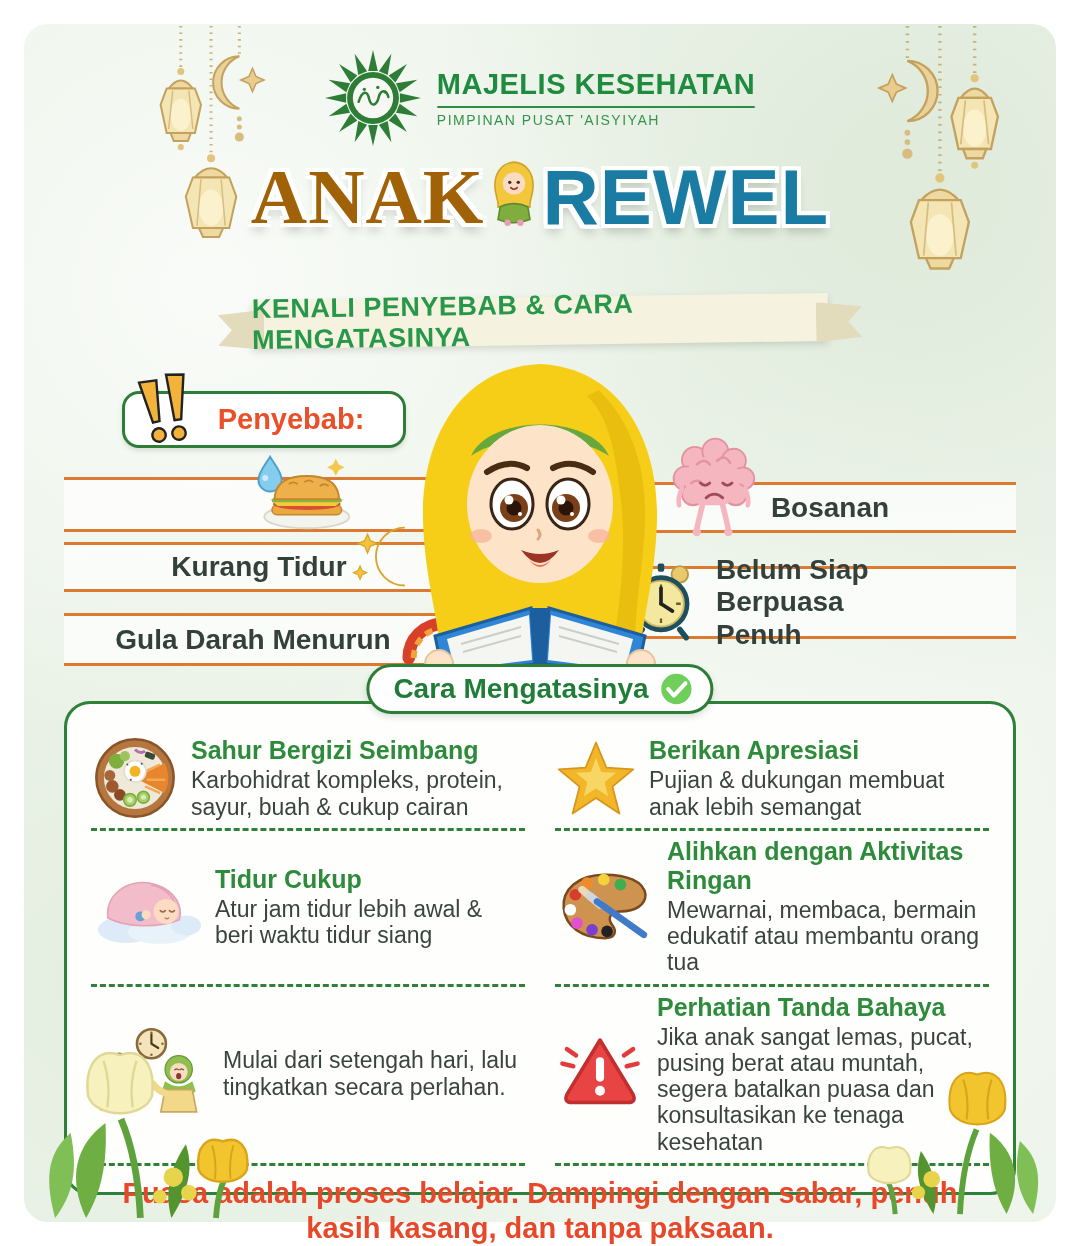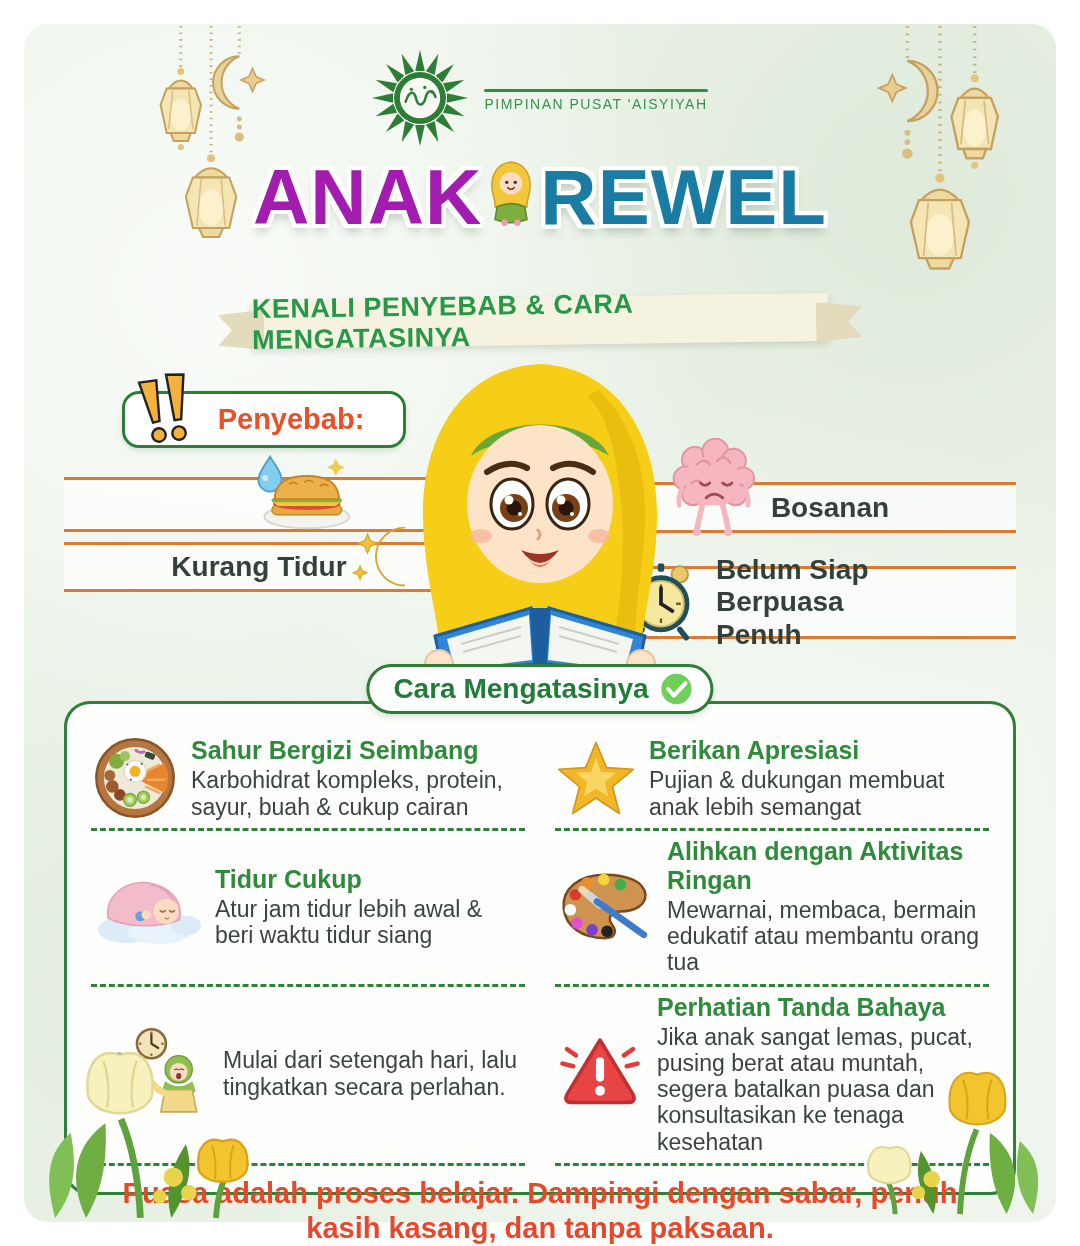--- a/index.html
+++ b/index.html
@@ -20,21 +20,21 @@
   .org-rule { height:2.5px; background:#2f8b45; margin:5px 0 4px; border-radius:2px; }
   .org-division { font-size:14px; color:#35934d; letter-spacing:1.5px; }
 
   .deco-tl { position:absolute; left:138px; top:26px; width:132px; height:214px; z-index:1; }
   .deco-tr { position:absolute; right:56px; top:26px; width:152px; height:246px; transform:scaleX(-1); z-index:1; }
 
   
   .title-wrap { position:absolute; top:158px; left:0; width:100%; text-align:center; z-index:2; }
   .title-line1 { display:flex; justify-content:center; align-items:center; gap:2px; font-size:78px; font-weight:800; letter-spacing:1px; line-height:1; }
   .outline { text-shadow:-4px -4px 0 #fff,4px -4px 0 #fff,-4px 4px 0 #fff,4px 4px 0 #fff,-4px 0 0 #fff,4px 0 0 #fff,0 -4px 0 #fff,0 4px 0 #fff,0 8px 10px rgba(60,80,60,.28); }
-  .w-anak { color:#a21caf; }
+  .w-anak { color:#a16207;font-family:Liberation Serif, serif; }
   .w-rewel { color:#1a7ca3; }
   .title-line2 { margin-top:4px; font-size:62px; font-weight:800; color:#1a6f96; letter-spacing:3px; line-height:1; }
   .mini-girl { width:50px; height:66px; margin:0 2px 8px; }
 
   
   .ribbon { position:absolute; top:297px; left:50%; transform:translateX(-50%) rotate(-0.8deg); width:576px; height:48px;
             background:#f6f2e0; box-shadow:0 3px 7px rgba(80,90,70,.2); display:flex; align-items:center; justify-content:center; z-index:2; }
   .ribbon::before,.ribbon::after { content:""; position:absolute; top:9px; width:46px; height:40px; background:#e2dbbc; }
   .ribbon::before { left:-34px; clip-path:polygon(100% 0,0 12%,30% 50%,0 88%,100% 100%); }
   .ribbon::after  { right:-34px; clip-path:polygon(0 0,100% 12%,70% 50%,100% 88%,0 100%); }
@@ -163,20 +163,21 @@
           <path d="M50,0 L45,22 L55,22 Z" transform="rotate(337.5 50 50)"></path>
       </g>
       <circle cx="50" cy="50" r="27" fill="#2e7d36"></circle>
       <circle cx="50" cy="50" r="21" fill="#f7f8f3"></circle>
       <path d="M35,54 c4,-12 9,-12 11,-3 c2,9 8,7 10,-2 c2,-8 8,-8 10,0" stroke="#2e7d36" fill="none" stroke-width="2.6" stroke-linecap="round"></path>
       <circle cx="41" cy="41" r="1.7" fill="#2e7d36"></circle>
         <circle cx="55" cy="39" r="1.7" fill="#2e7d36"></circle>
         <circle cx="63" cy="44" r="1.7" fill="#2e7d36"></circle>
     </svg>
     <div class="org-block">
+      <div class="org-name">MAJELIS KESEHATAN</div>
       <div class="org-rule"></div>
       <div class="org-division">PIMPINAN PUSAT 'AISYIYAH</div>
     </div>
   </div>
 
   <div class="title-wrap">
     <div class="title-line1">
       <span class="w-anak outline">ANAK</span>
       <svg class="mini-girl" viewBox="0 0 46 62">
         <path d="M23,2 C10,3 5,14 5,24 C5,33 9,39 8,44 L38,44 C37,39 41,33 41,24 C41,14 36,3 23,2 Z" fill="#f2c73a" stroke="#cfa22a" stroke-width="1.5"></path>
@@ -223,20 +224,29 @@
       <path d="M33,46 q3,-20 33,-20 q30,0 33,20 l0,4 -66,0 Z" fill="#eeb04a" stroke="#c4862a" stroke-width="2"></path>
       <path d="M48,34 q4,-3 8,0 M64,32 q4,-3 8,0 M80,36 q4,-3 8,0" stroke="#c4862a" stroke-width="1.8" fill="none" stroke-linecap="round"></path>
     </svg>
   </div>
   <div class="cause-row" id="row-l2">
     <span class="cause-label">Kurang Tidur</span>
     <svg class="ic-moon" viewBox="0 0 90 75">
       <path d="M62,5 A30,30 0 1 0 62,67 A25,25 0 1 1 62,5 Z" fill="#f4c33c" stroke="#daa52a" stroke-width="2"></path>
       <path d="M22,12 l3,7 7,3 -7,3 -3,7 -3,-7 -7,-3 7,-3 Z" fill="#f4c33c" stroke="#daa52a" stroke-width="1.5"></path>
       <path d="M14,46 l2.2,5 5,2.2 -5,2.2 -2.2,5 -2.2,-5 -5,-2.2 5,-2.2 Z" fill="#f4c33c" stroke="#daa52a" stroke-width="1.2"></path>
+    </svg>
+  </div>
+  <div class="cause-row" id="row-l3">
+    <span class="cause-label">Gula Darah Menurun</span>
+    <svg class="ic-gauge" viewBox="0 0 90 55">
+      <path d="M10,50 A35,35 0 0 1 80,50" stroke="#d8402a" stroke-width="13" fill="none" stroke-linecap="round"></path>
+      <path d="M15,50 A30,30 0 0 1 75,50" stroke="#f2a43a" stroke-width="6" fill="none" stroke-dasharray="8,6"></path>
+      <path d="M45,50 L64,30" stroke="#8c1f12" stroke-width="5" stroke-linecap="round"></path>
+      <circle cx="45" cy="50" r="5" fill="#8c1f12"></circle>
     </svg>
   </div>
 
   <div class="cause-row" id="row-r1">
     <svg class="ic-brain" viewBox="0 0 95 115">
       <g fill="#f5b6c0" stroke="#e193a0" stroke-width="2">
         <circle cx="28" cy="25" r="14"></circle>
           <circle cx="50" cy="16" r="14"></circle>
           <circle cx="70" cy="26" r="13"></circle>
         <circle cx="80" cy="45" r="12"></circle>

